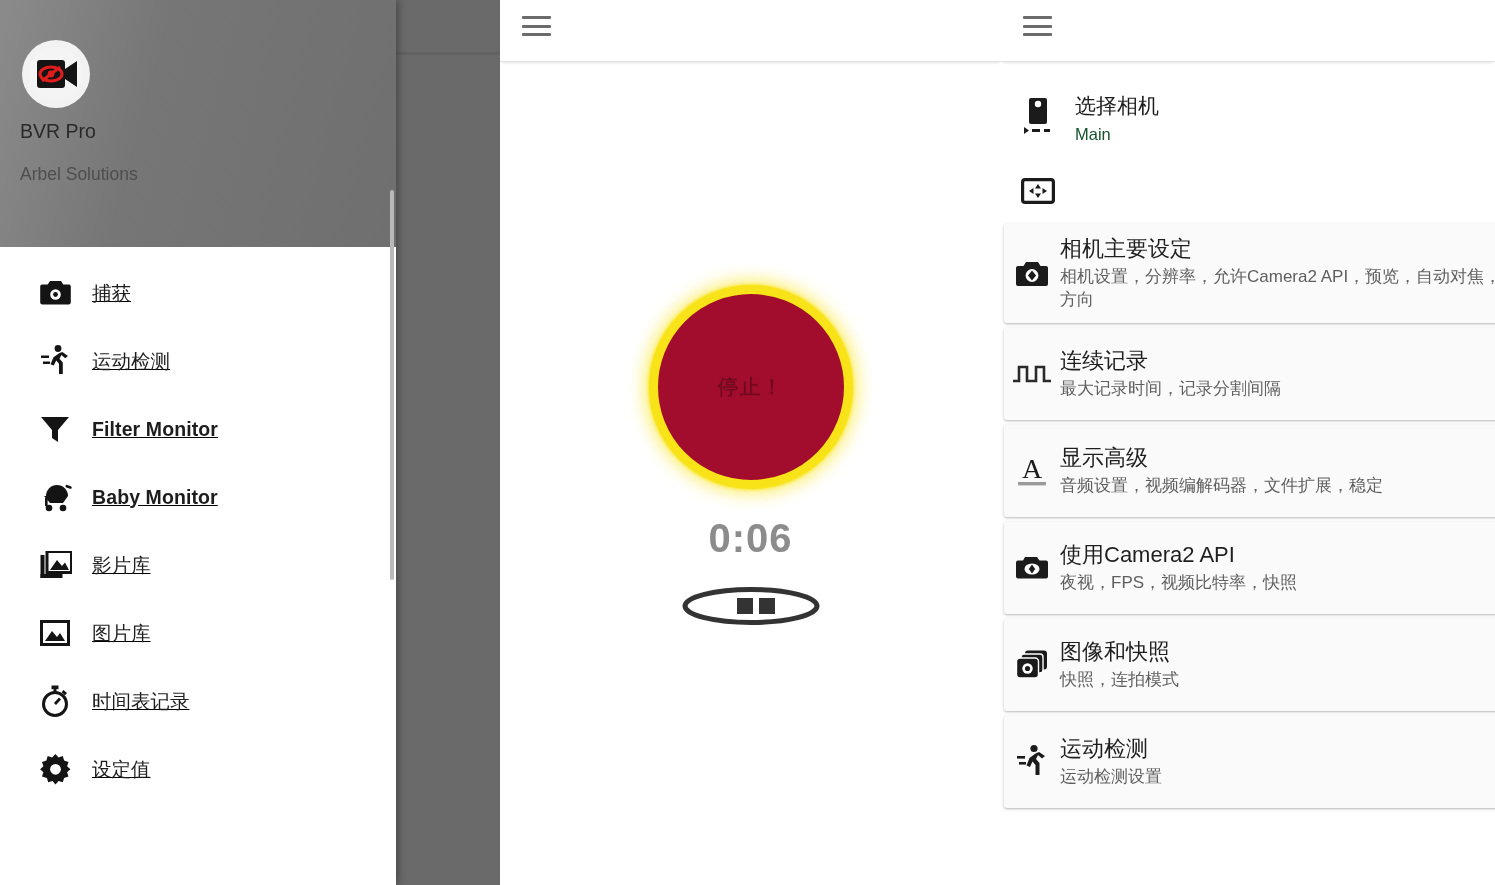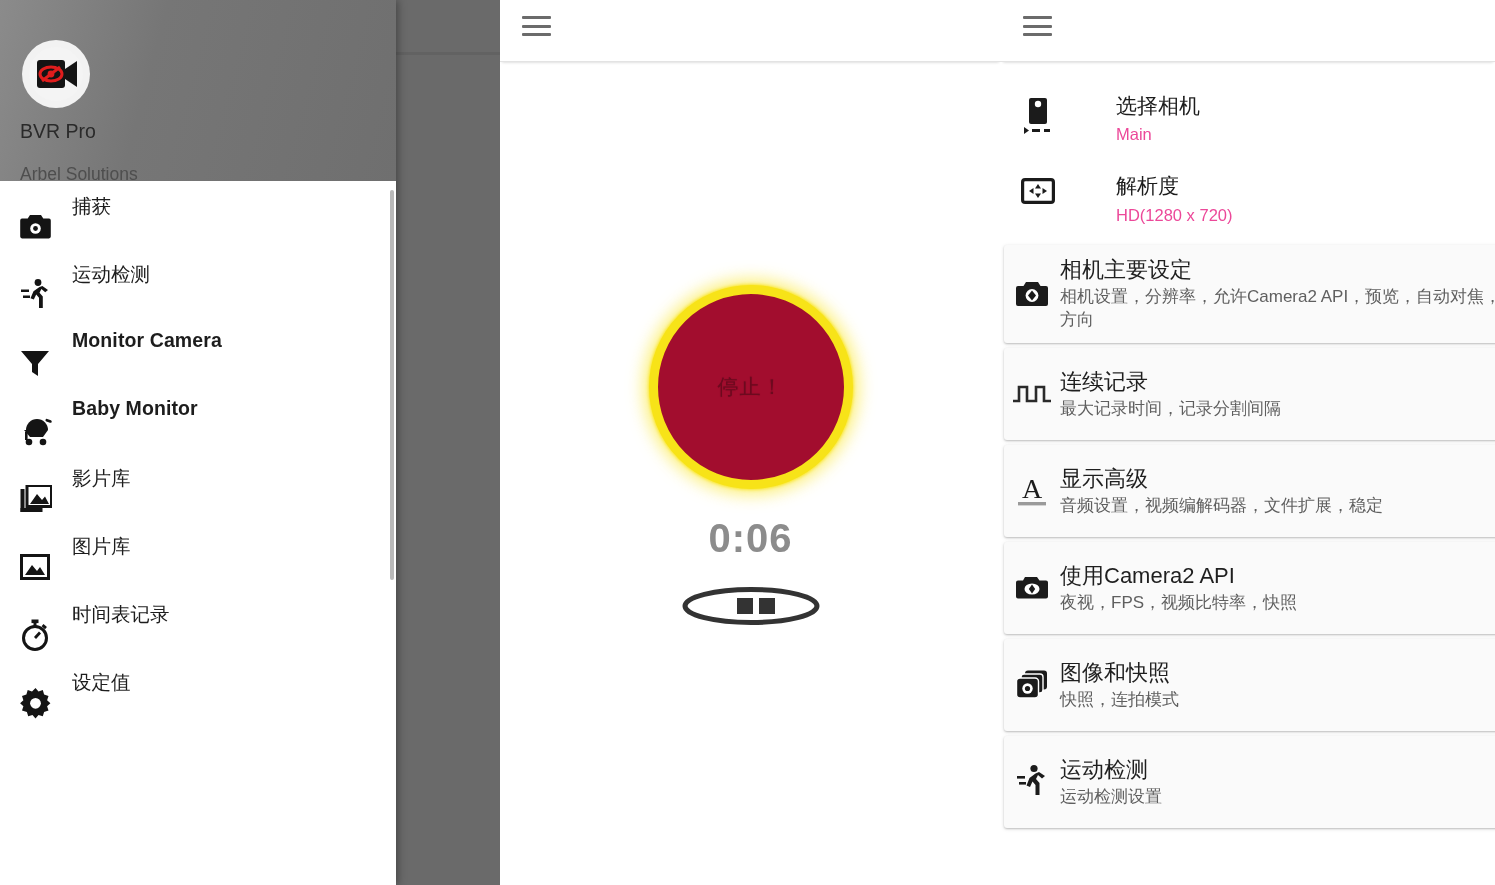--- a/index.html
+++ b/index.html
@@ -59,28 +59,28 @@
     display: flex; align-items: center; justify-content: center;
   }
 
   
   .settings-scroll {
     position: relative; height: 823px; overflow: hidden;
     padding-top: 17px;
   }
   .plain-row {
     display: flex; align-items: flex-start;
-    padding: 13px 0 13px 0; cursor: pointer; gap: 41px;
+    padding: 13px 0 13px 0; cursor: pointer;
   }
   .plain-row .ico {
     width: 74px; min-width: 74px; display: flex;
     justify-content: center; padding-top: 4px;
   }
   .row-title { font-size: 21px; color: #1c1c1c; line-height: 1.35; }
-  .row-sub { font-size: 16.5px; color: #ec4899; margin-top: 3px; line-height: 1.4; }
+  .row-sub { font-size: 16.5px; color: #14532d; margin-top: 3px; line-height: 1.4; }
 
   .card {
     position: relative; margin: 5px 0 0 3px;
     background: #fafafa;
     border-radius: 3px;
     box-shadow: 0 1px 2px rgba(0,0,0,0.20), 0 1px 4px rgba(0,0,0,0.10);
     min-height: 92px;
     display: flex; align-items: center;
     padding: 11px 10px 11px 0;
     width: 520px;
@@ -105,42 +105,42 @@
   }
 
   
   .drawer {
     position: absolute; left: 0; top: 0; width: 396px; height: 885px;
     background: #ffffff;
     box-shadow: 2px 0 8px rgba(0,0,0,0.35);
     overflow: hidden;
   }
   .drawer-header {
-    height: 181px; width: 396px;
+    height: 247px; width: 396px;
     background: linear-gradient(105deg, #8b8b8b 0%, #767676 38%, #6f6f6f 100%);
     position: relative;
   }
   .app-logo {
     position: absolute; left: 22px; top: 40px;
     width: 68px; height: 68px; border-radius: 50%;
     background: #f2f2f2; display: flex; align-items: center;
     justify-content: center; overflow: hidden;
   }
   .app-name {
     position: absolute; left: 20px; top: 120px;
     font-size: 19.5px; color: #2a2a2a;
   }
   .app-vendor {
     position: absolute; left: 20px; top: 164px;
     font-size: 17.5px; color: #4e4e4e;
   }
   .nav-list { padding-top: 12px; position: relative; }
   .nav-item {
-    display: flex; height: 68px;
-    padding-left: 20px; cursor: pointer;
+    display: flex; align-items: center; height: 68px;
+    padding-left: 40px; cursor: pointer; text-decoration: underline;
   }
   .nav-item .ico {
     width: 46px; min-width: 46px; display: flex;
     align-items: center; justify-content: flex-start;
   }
   .nav-label { font-size: 19.5px; color: #1d1d1d; margin-left: 6px; }
   .nav-label.en { font-weight: bold; letter-spacing: .1px; }
 
   .drawer-scrollbar {
     position: absolute; right: 2px; top: 190px;
@@ -205,24 +205,20 @@
 
       <div class="plain-row">
         <div class="ico">
           <svg width="34" height="30" viewBox="0 0 34 30">
             <rect x="1.6" y="3.6" width="30.8" height="22.8" rx="2.5" fill="none" stroke="#1b1b1b" stroke-width="3.2"></rect>
             <polygon points="17,8 20,12.5 14,12.5" fill="#1b1b1b"></polygon>
             <polygon points="17,22 20,17.5 14,17.5" fill="#1b1b1b"></polygon>
             <polygon points="8,15 12.5,12 12.5,18" fill="#1b1b1b"></polygon>
             <polygon points="26,15 21.5,12 21.5,18" fill="#1b1b1b"></polygon>
           </svg>
-        </div>
-        <div>
-          <div class="row-title">解析度</div>
-          <div class="row-sub">HD(1280 x 720)</div>
         </div>
       </div>
 
       <div class="card">
         <div class="ico">
           <svg width="34" height="28" viewBox="0 0 34 28">
             <path d="M11 2h12l2.5 4H31a2 2 0 012 2v16a2 2 0 01-2 2H3a2 2 0 01-2-2V8a2 2 0 012-2h5.5z" fill="#1b1b1b"></path>
             <circle cx="17" cy="15.5" r="6.4" fill="#ffffff"></circle>
             <polygon points="17,10.5 21,15.5 17,20.5 13,15.5" fill="#1b1b1b"></polygon>
           </svg>
@@ -352,21 +348,21 @@
         </div>
         <div class="nav-label">运动检测</div>
       </div>
 
       <div class="nav-item">
         <div class="ico">
           <svg width="30" height="28" viewBox="0 0 30 28">
             <polygon points="1,2 29,2 18,15 18,27 12,23 12,15" fill="#141414"></polygon>
           </svg>
         </div>
-        <div class="nav-label en">Monitor Camera</div>
+        <div class="nav-label en">Filter Monitor</div>
       </div>
 
       <div class="nav-item">
         <div class="ico">
           <svg width="34" height="30" viewBox="0 0 34 30">
             <path d="M17 3a11 11 0 0111 11H6A11 11 0 0117 3z" fill="#141414"></path>
             <path d="M4 14h24l-5 7H10z" fill="#141414"></path>
             <rect x="26" y="2.5" width="6.5" height="2.6" rx="1.3" transform="rotate(20 26 2.5)" fill="#141414"></rect>
             <rect x="5" y="16" width="2.6" height="8" fill="#141414"></rect>
             <circle cx="9" cy="26" r="3.3" fill="#141414"></circle>

